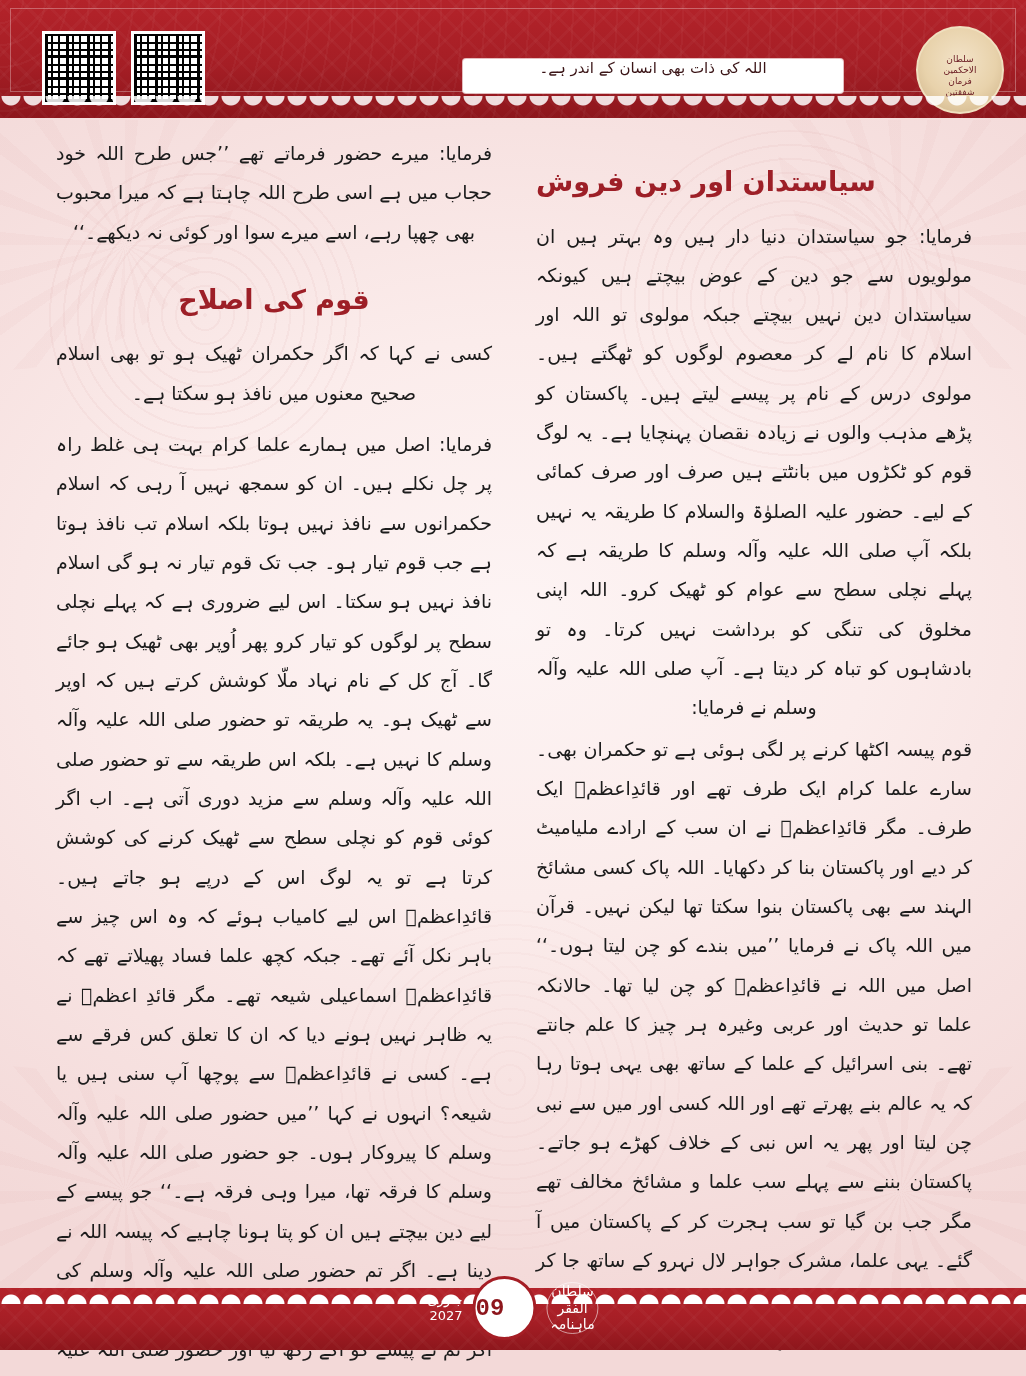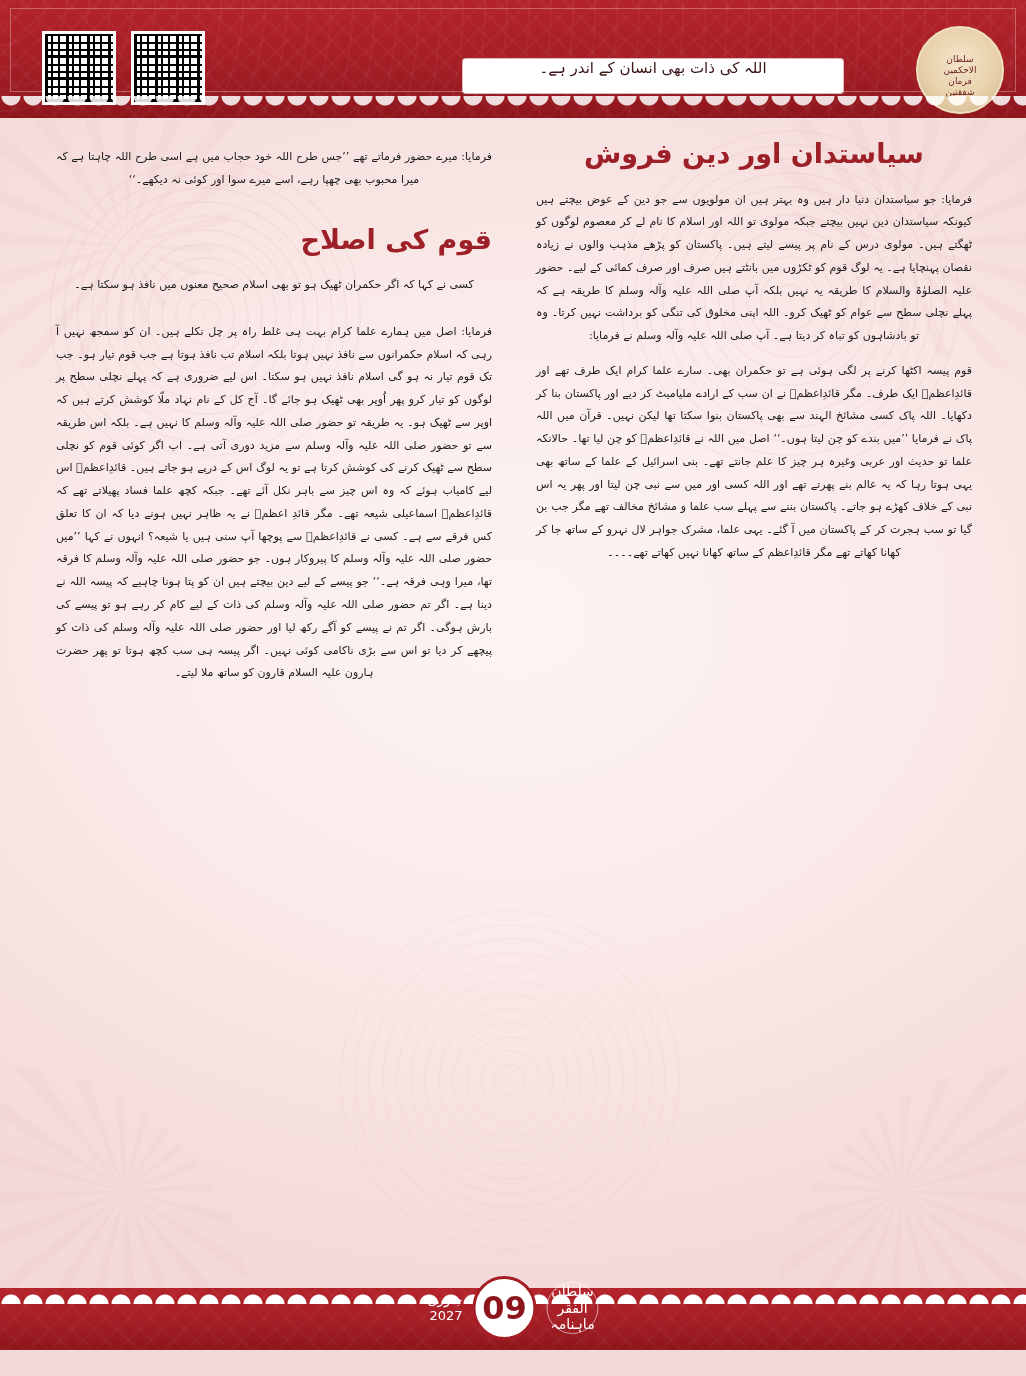--- a/index.html
+++ b/index.html
@@ -142,39 +142,39 @@
     width: 916px;
     display: flex;
     flex-direction: row-reverse;
     gap: 44px;
   }
   .col {
     width: 436px;
     color: #1c1c1c;
   }
   .col p {
-    margin: 12px 0 2px 0;
+    margin: 0 0 2px 0;
     text-align: justify;
     text-align-last: center;
-    font-size: 11px;
+    font-size: 19px;
     line-height: 2.07;
     letter-spacing: 0;
     direction: rtl;
   }
 
   h2.section-heading {
     margin: 0 0 14px 0;
     color: #9d1f27;
     font-size: 27px;
     line-height: 1.5;
     font-weight: 700;
     direction: rtl;
   }
-  h2.heading-right { text-align: right; }
-  h2.heading-left  { text-align: center; }
+  h2.heading-right { text-align: center; }
+  h2.heading-left  { text-align: left; margin-top: 28px; }
 
   .spacer-lg { height: 26px; }
   .spacer-sm { height: 10px; }
 
   
   .footer {
     position: absolute;
     left: 0; bottom: 0;
     width: 1026px;
     height: 106px;
@@ -206,24 +206,25 @@
     display: flex;
     flex-direction: row-reverse;
     align-items: center;
     gap: 10px;
   }
   .footer .page-circle {
     width: 58px; height: 58px;
     border-radius: 50%;
     background: #ffffff;
     border: 3px solid #a51e25;
-    display: flex; align-items: center; justify-content: center;
+    display: flex; align-items: center; justify-content: flex-end;
     color: #8d161c;
-    font-size: 32px;
+    font-size: 24px;
     font-weight: 700;
+    font-family: Liberation Mono, monospace;
   }
   .footer .date-box {
     color: #ffffff;
     font-size: 13px;
     line-height: 1.25;
     text-align: right;
     direction: rtl;
   }
   .footer .mag-mark {
     color: #ffffff;

